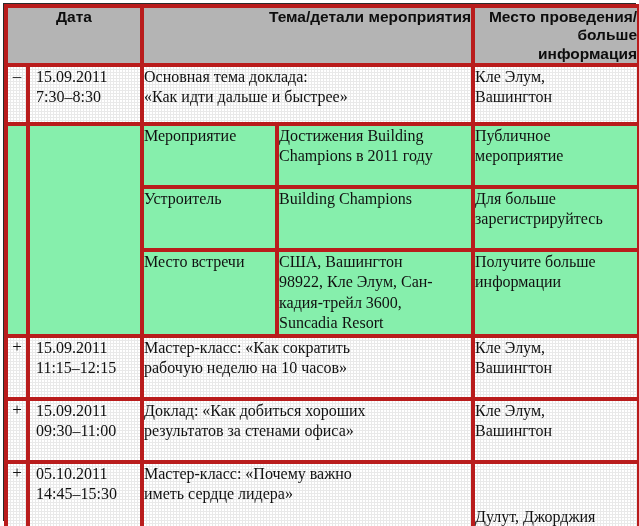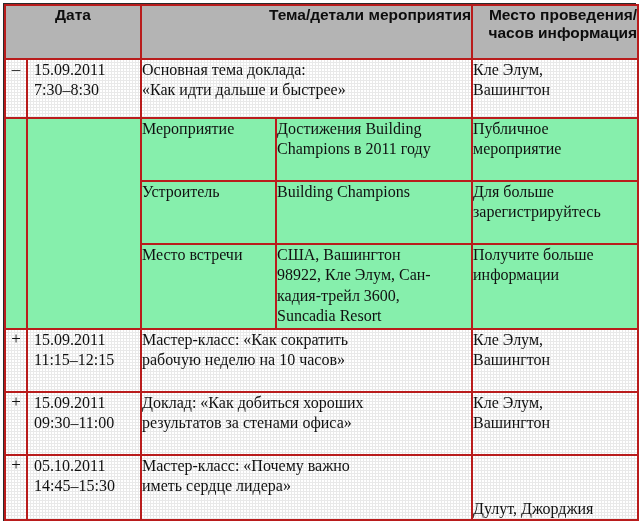--- a/index.html
+++ b/index.html
@@ -31,21 +31,21 @@
   table.schedule {
     width: 100%;
     height: 100%;
     border-collapse: collapse;
     table-layout: fixed;
     background: #ffffff;
   }
 
   table.schedule td,
   table.schedule th {
-    border: 2px solid #b91c1c;
+    border: 4px solid #b91c1c;
     vertical-align: top;
     padding: 0;
     background-clip: padding-box;
   }
 
   
   thead th {
     background: #b4b4b4;
     font-family: "Liberation Sans", "DejaVu Sans", sans-serif;
     font-weight: bold;
@@ -120,21 +120,21 @@
       <col class="c-subval">
       <col class="c-place">
     </colgroup>
 
     <thead>
       <tr>
         <th class="h-date" colspan="2">Дата</th>
         <th class="h-topic" colspan="2">Тема/детали мероприятия</th>
         <th class="h-place">
           <div>Место проведения/</div>
-          <div>часов информация</div>
+          <div>больше информация</div>
         </th>
       </tr>
     </thead>
 
     <tbody>
 
       <tr class="row-main-1">
         <td class="expander tint">–</td>
         <td class="cell tint tight">
           <div class="date-line">15.09.2011</div>

